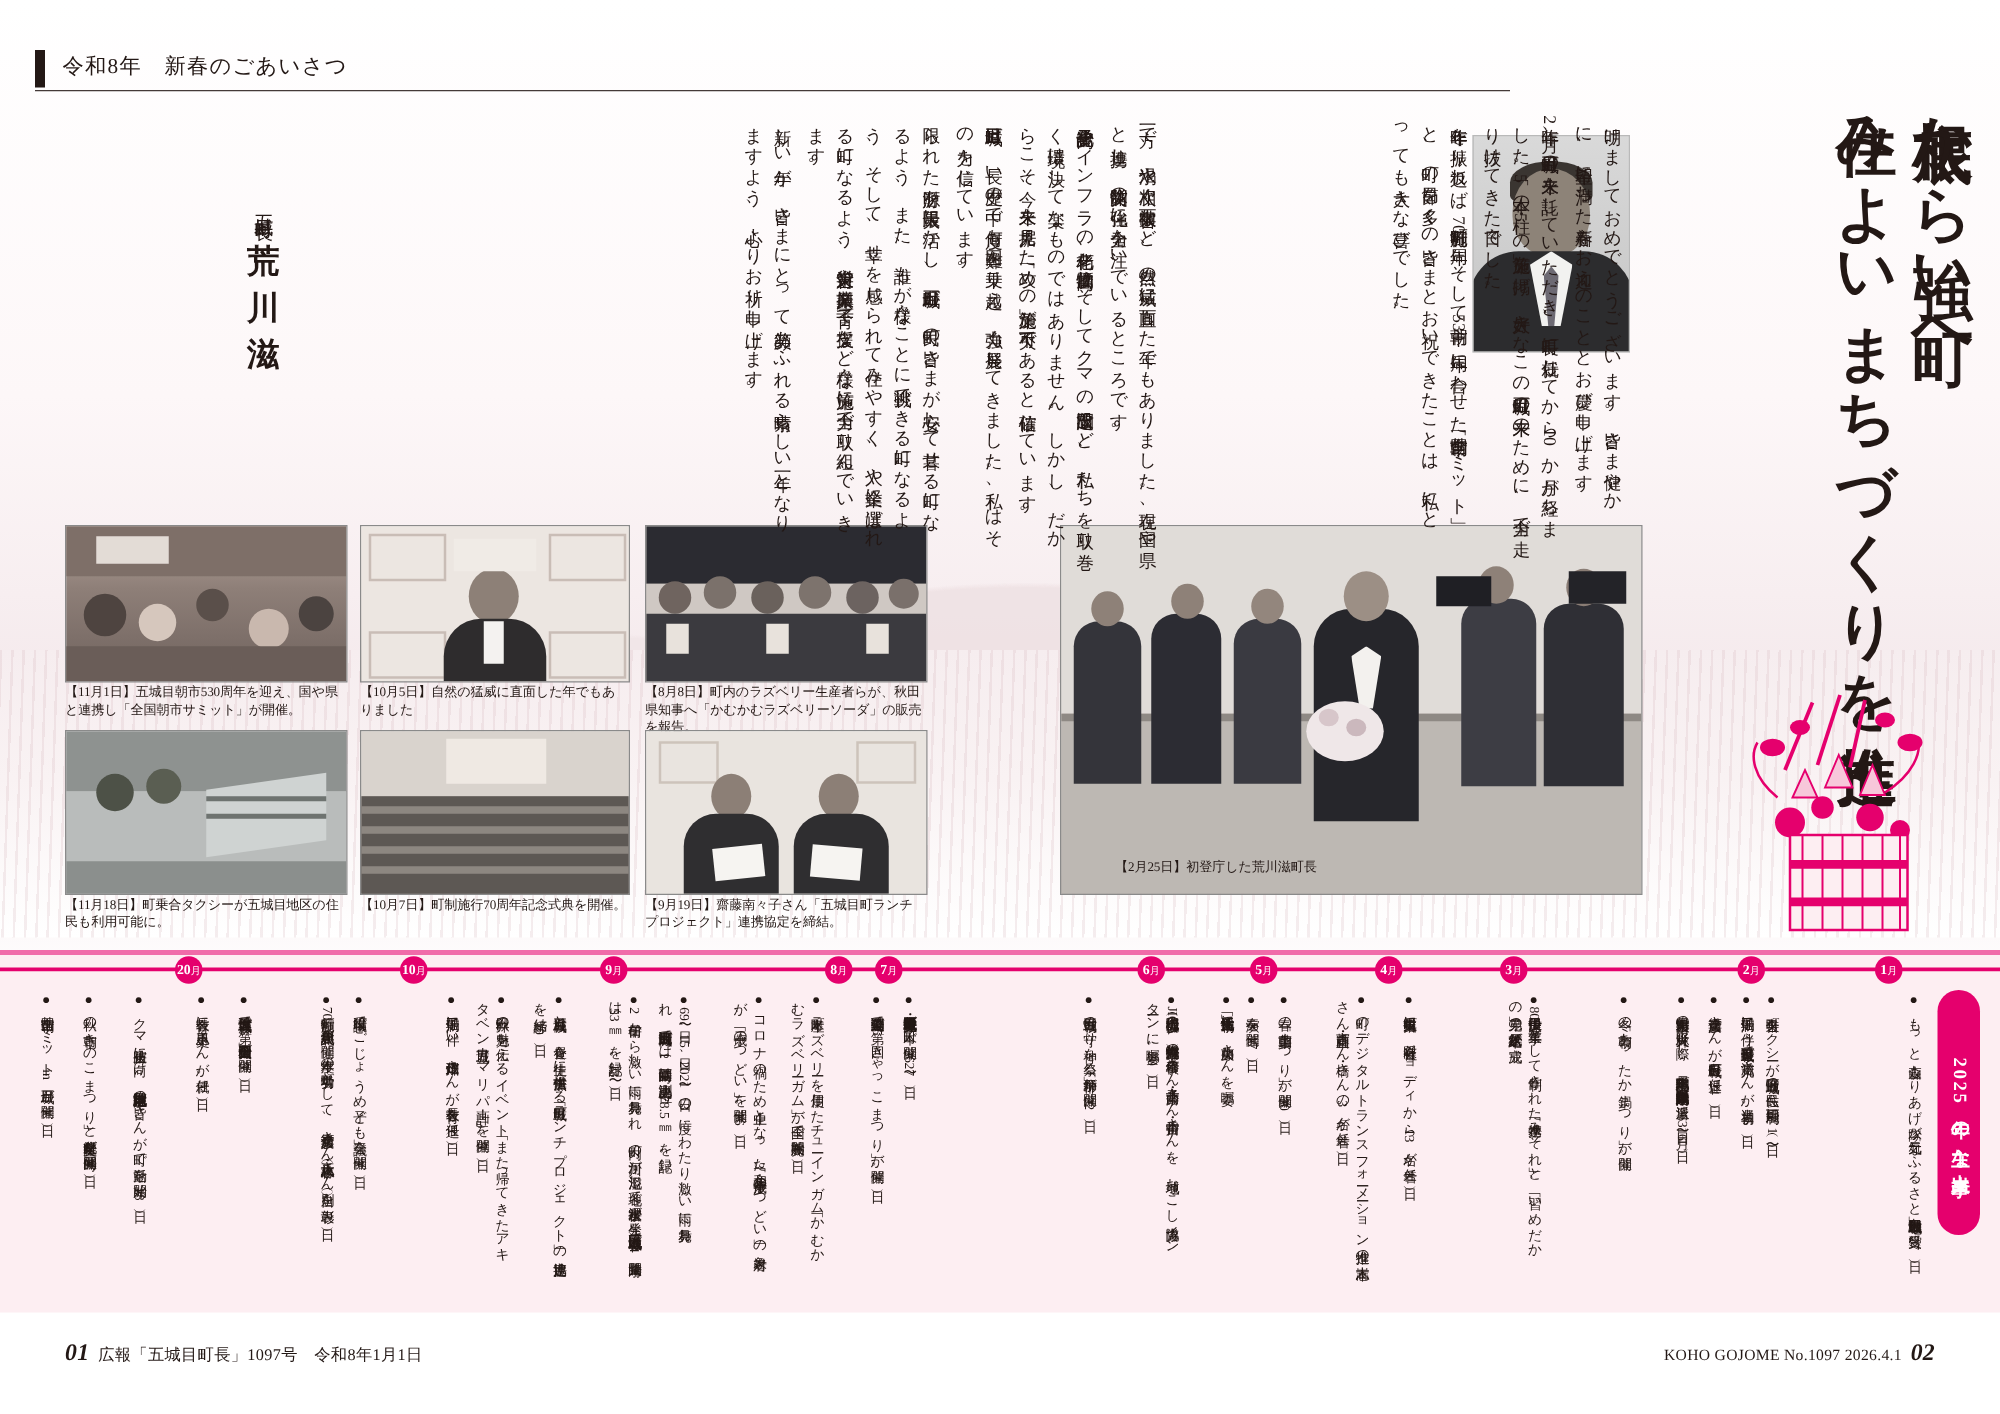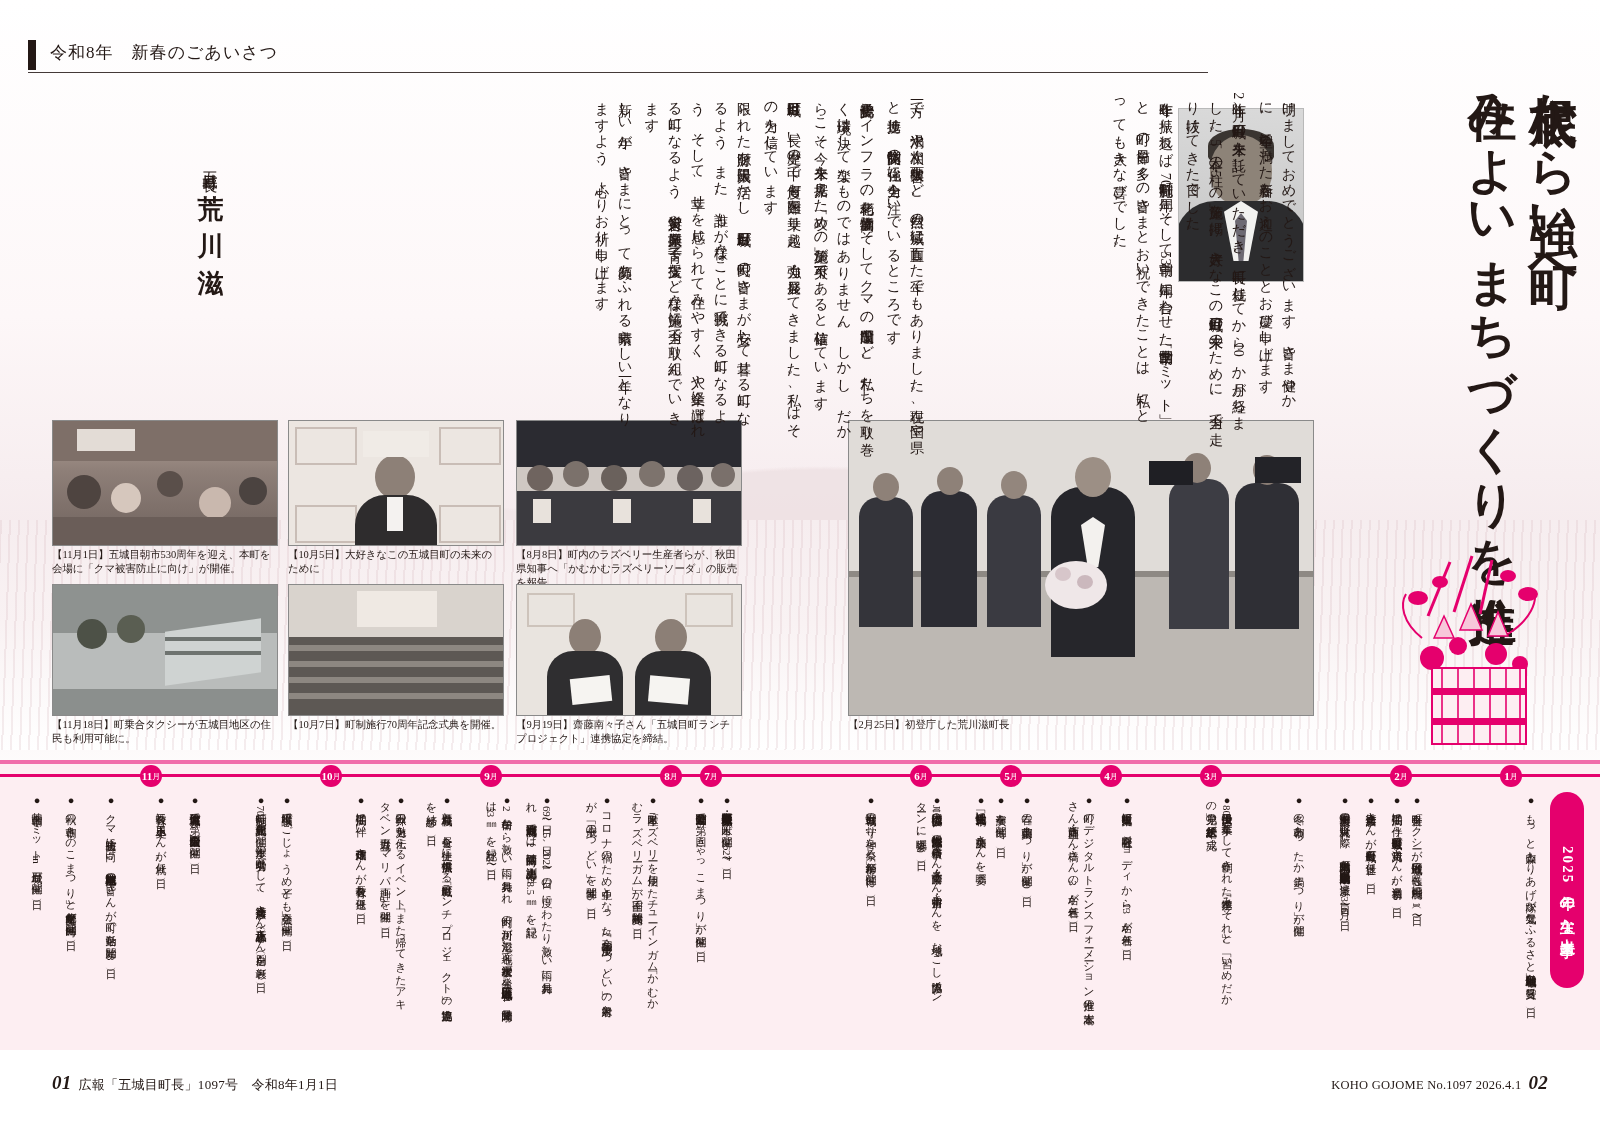--- a/index.html
+++ b/index.html
@@ -247,36 +247,36 @@
     <div class="rect" style="left:0;top:0;width:100%;height:40px;background:#7e6f68;"></div>
     <div class="blob" style="left:14px;top:54px;width:34px;height:34px;background:#4e4440;"></div>
     <div class="blob" style="left:58px;top:62px;width:30px;height:30px;background:#d6c7bd;"></div>
     <div class="blob" style="left:104px;top:50px;width:26px;height:26px;background:#5a4f4a;"></div>
     <div class="blob" style="left:146px;top:66px;width:32px;height:32px;background:#c9b8ae;"></div>
     <div class="blob" style="left:186px;top:56px;width:28px;height:28px;background:#4b4340;"></div>
     <div class="rect" style="left:0;top:96px;width:100%;height:28px;background:#6a5d58;"></div>
     <div class="rect" style="left:24px;top:8px;width:58px;height:22px;background:#e3dcd6;"></div>
   </div>
 </div>
-<div class="cap" style="left:52px;top:548px;width:224px;">【11月1日】五城目朝市530周年を迎え、本町を会場に「クマ被害防止に向け」が開催。</div>
+<div class="cap" style="left:52px;top:548px;width:224px;">【11月1日】五城目朝市530周年を迎え、国や県と連携し「全国朝市サミット」が開催。</div>
 
 <div class="photo sc-stage" style="left:288px;top:420px;width:214px;height:124px;">
   <div class="ph-inner">
     <div class="rect" style="left:0;top:0;width:100%;height:124px;background:#ece6e1;"></div>
     <div class="rect" style="left:6px;top:6px;width:58px;height:34px;border:2px solid #c9bdb6;"></div>
     <div class="rect" style="left:150px;top:6px;width:58px;height:34px;border:2px solid #c9bdb6;"></div>
     <div class="rect" style="left:6px;top:84px;width:58px;height:34px;border:2px solid #c9bdb6;"></div>
     <div class="rect" style="left:150px;top:84px;width:58px;height:34px;border:2px solid #c9bdb6;"></div>
     <div class="blob" style="left:86px;top:34px;width:40px;height:44px;background:#8d8077;"></div>
     <div class="rect" style="left:66px;top:74px;width:82px;height:50px;background:#2e2c2d;border-radius:30px 30px 0 0;"></div>
     <div class="rect" style="left:98px;top:76px;width:16px;height:34px;background:#f4f2f0;"></div>
     <div class="rect" style="left:74px;top:10px;width:66px;height:26px;background:#f0ebe6;"></div>
   </div>
 </div>
-<div class="cap" style="left:288px;top:548px;width:214px;">【10月5日】大好きなこの五城目町の未来のために</div>
+<div class="cap" style="left:288px;top:548px;width:214px;">【10月5日】自然の猛威に直面した年でもありました</div>
 
 <div class="photo sc-hall" style="left:516px;top:420px;width:224px;height:124px;">
   <div class="ph-inner">
     <div class="rect" style="left:0;top:0;width:100%;height:46px;background:#2b2b31;"></div>
     <div class="rect" style="left:0;top:46px;width:100%;height:78px;background:#cfc8c3;"></div>
     <div class="blob" style="left:10px;top:44px;width:26px;height:26px;background:#6f645f;"></div>
     <div class="blob" style="left:46px;top:40px;width:26px;height:26px;background:#7b716b;"></div>
     <div class="blob" style="left:84px;top:44px;width:26px;height:26px;background:#6a615c;"></div>
     <div class="blob" style="left:122px;top:40px;width:26px;height:26px;background:#7d736d;"></div>
     <div class="blob" style="left:160px;top:44px;width:26px;height:26px;background:#6c6360;"></div>
@@ -352,21 +352,21 @@
     <div class="blob" style="left:228px;top:154px;width:16px;height:14px;background:#cbb8bd;"></div>
 
     <div class="rect" style="left:320px;top:58px;width:60px;height:150px;background:#3d3d44;border-radius:20px 20px 0 0;"></div>
     <div class="blob" style="left:334px;top:32px;width:28px;height:30px;background:#8e8178;"></div>
     <div class="rect" style="left:300px;top:40px;width:44px;height:24px;background:#1f1f24;"></div>
     <div class="rect" style="left:386px;top:62px;width:64px;height:146px;background:#2f2f35;border-radius:20px 20px 0 0;"></div>
     <div class="blob" style="left:404px;top:34px;width:28px;height:30px;background:#8a7d75;"></div>
     <div class="rect" style="left:406px;top:36px;width:46px;height:26px;background:#232328;"></div>
   </div>
 </div>
-<div class="cap" style="left:848px;top:718px;width:464px;">【2月25日】初登庁した荒川滋町長</div>
+<div class="cap" style="left:848px;top:688px;width:464px;padding-left:44px;">【2月25日】初登庁した荒川滋町長</div>
 
 <div class="kado">
   <svg width="190" height="220" viewBox="0 0 190 220">
     <g stroke="#e5006d" fill="none" stroke-width="2">
       <path d="M40 74 L62 20" stroke-width="3"></path>
       <path d="M66 70 L84 14" stroke-width="3"></path>
       <path d="M92 72 L104 18" stroke-width="3"></path>
       <path d="M34 96 C14 80 12 62 18 52" stroke-width="2"></path>
       <path d="M120 92 C142 78 150 60 146 48" stroke-width="2"></path>
     </g>
@@ -437,21 +437,21 @@
     </div>
   <div class="tl-dot" style="right:1098px;">
       <span>9</span>
       <small>月</small>
     </div>
   <div class="tl-dot" style="right:1258px;">
       <span>10</span>
       <small>月</small>
     </div>
   <div class="tl-dot" style="right:1438px;">
-      <span>11</span>
+      <span>20</span>
       <small>月</small>
     </div>
 
   <div class="tl-items">
 
     <div class="tl-item" style="right:62px;top:4px;"><span class="bull">●</span><span>もっと森山もりあげ隊が「元気なふるさと秋田地域活動表彰」を受賞。（27日）</span></div>
 
     <div class="tl-item" style="right:176px;top:4px;"><span class="bull">●</span><span>町乗合タクシーが五城目地区の住民も利用可能に。（1日〜）</span></div>
     <div class="tl-item" style="right:196px;top:4px;"><span class="bull">●</span><span>任期満了に伴う五城目町長選挙で荒川滋さんが初当選。（16日）</span></div>
     <div class="tl-item" style="right:222px;top:4px;"><span class="bull">●</span><span>渡邊彦兵衛さんが五城目町長を退任。（24日）</span></div>

